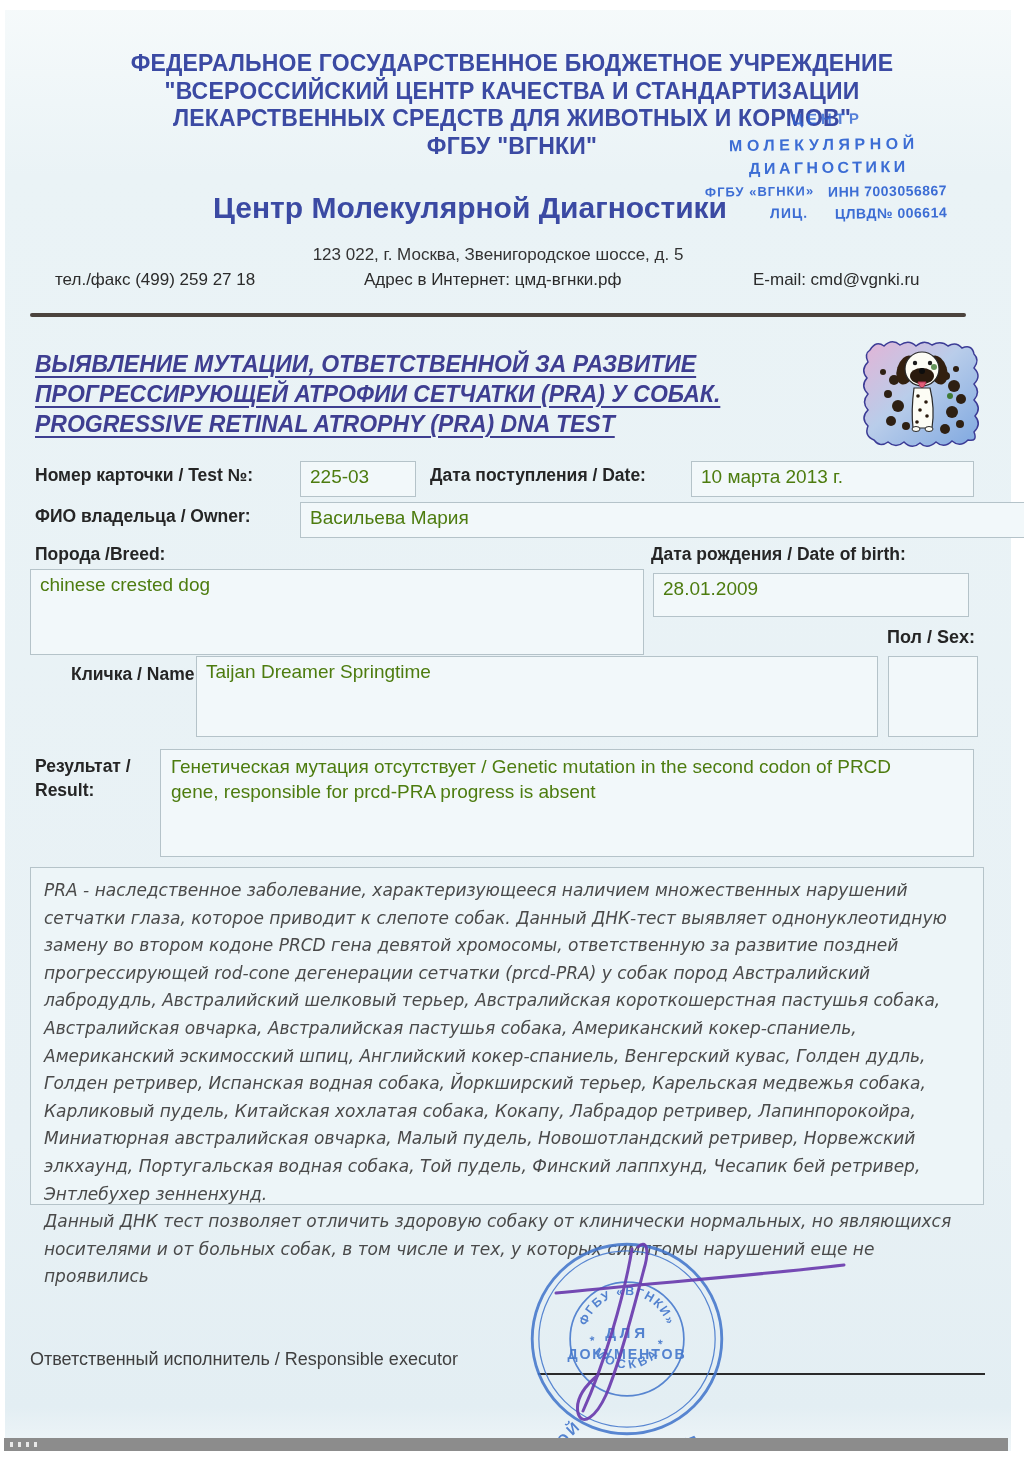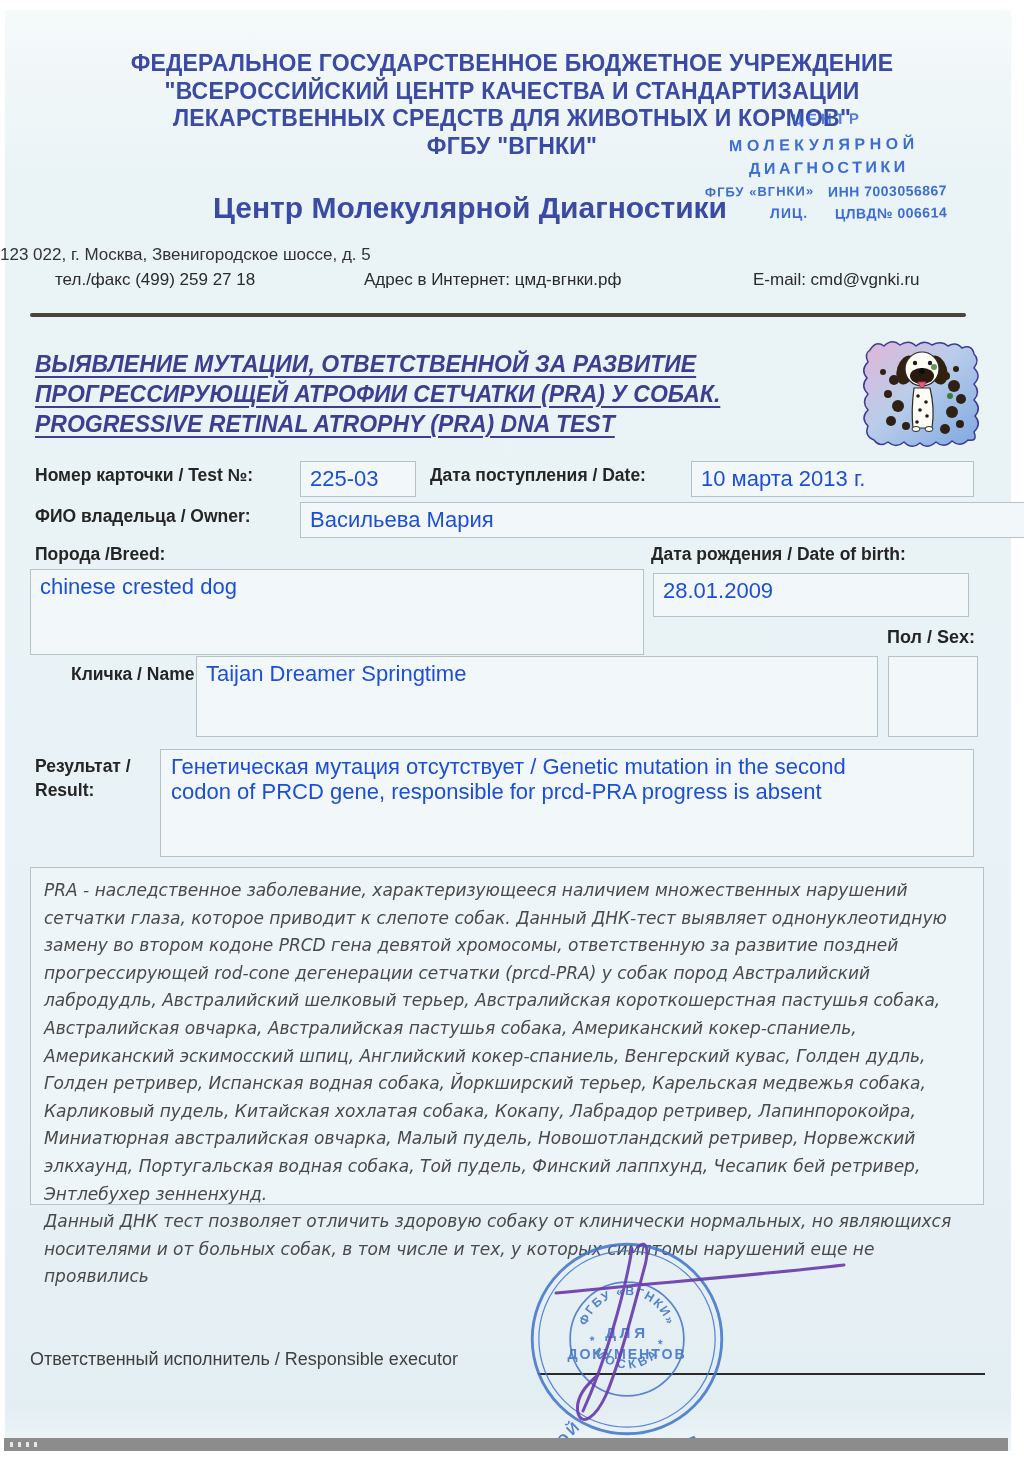--- a/index.html
+++ b/index.html
@@ -6,34 +6,34 @@
   .page{position:relative;width:1024px;height:1466px;overflow:hidden;
         background:linear-gradient(180deg,#f6fafb 0%,#eaf3f6 12%,#e8f1f5 78%,#e3eef3 96%,#f3f8fa 100%);
         font-family:"Liberation Sans",sans-serif;}
   .edge{position:absolute;background:#ffffff;z-index:0;}
   .abs{position:absolute;}
   
   .org-header{position:absolute;top:50px;left:0;right:0;text-align:center;
               font-weight:bold;font-size:23px;line-height:27.5px;color:#3b4aa3;letter-spacing:.2px;}
   .center-name{position:absolute;top:191px;left:0;width:940px;text-align:center;
                font-weight:bold;font-size:30px;color:#3b4aa3;}
-  .addr{position:absolute;top:245px;left:0;right:60px;font-size:17px;color:#333;}
+  .addr{position:absolute;top:245px;left:0;right:60px;text-align:center;font-size:17px;color:#333;padding-left:32px;}
   .contact{position:absolute;top:270px;font-size:17px;color:#2b2b2b;}
   
   .cstamp{color:#2e62d2;font-weight:bold;position:absolute;white-space:nowrap;opacity:.92;
           font-family:"Liberation Sans",sans-serif;transform:rotate(-.8deg);}
   .rule{position:absolute;left:30px;top:313px;width:936px;height:4px;background:#4b433d;border-radius:2px;}
   
   .test-title{position:absolute;left:35px;top:349px;font-weight:bold;font-style:italic;
               font-size:23px;line-height:30px;color:#3e3e91;}
   .test-title div{text-decoration:underline;text-decoration-thickness:2px;text-underline-offset:4px;}
   
   .lbl{position:absolute;font-weight:bold;font-size:17.5px;color:#252525;white-space:nowrap;}
   .box{position:absolute;background:#f2f8fa;border:1px solid #b5c3c9;box-sizing:border-box;
-       font-size:22px;color:#1d4ed8;padding:4px 9px;overflow:hidden;}
+       font-size:19px;color:#4d7c0f;padding:4px 9px;overflow:hidden;}
   .info-box{position:absolute;left:30px;top:867px;width:954px;height:338px;box-sizing:border-box;
             background:#edf5f8;border:1px solid #b5c3c9;padding:9px 26px 9px 13px;
             font-family:"DejaVu Sans",sans-serif;font-style:italic;font-size:17px;
             line-height:27.6px;color:#4a4a4a;}
   .footer-label{position:absolute;left:30px;top:1349px;font-size:18px;color:#3f3f3f;}
   .sig-line{position:absolute;left:538px;top:1373px;width:447px;height:2px;background:#2a2a2a;}
   .scan-bar{position:absolute;left:4px;top:1438px;width:1004px;height:13px;background:#8c8c8c;z-index:5;}
   .scan-tick{position:absolute;width:3px;height:5px;background:#e8e8e8;top:4px;}
   svg text{font-family:"Liberation Sans",sans-serif;}
 </style>

